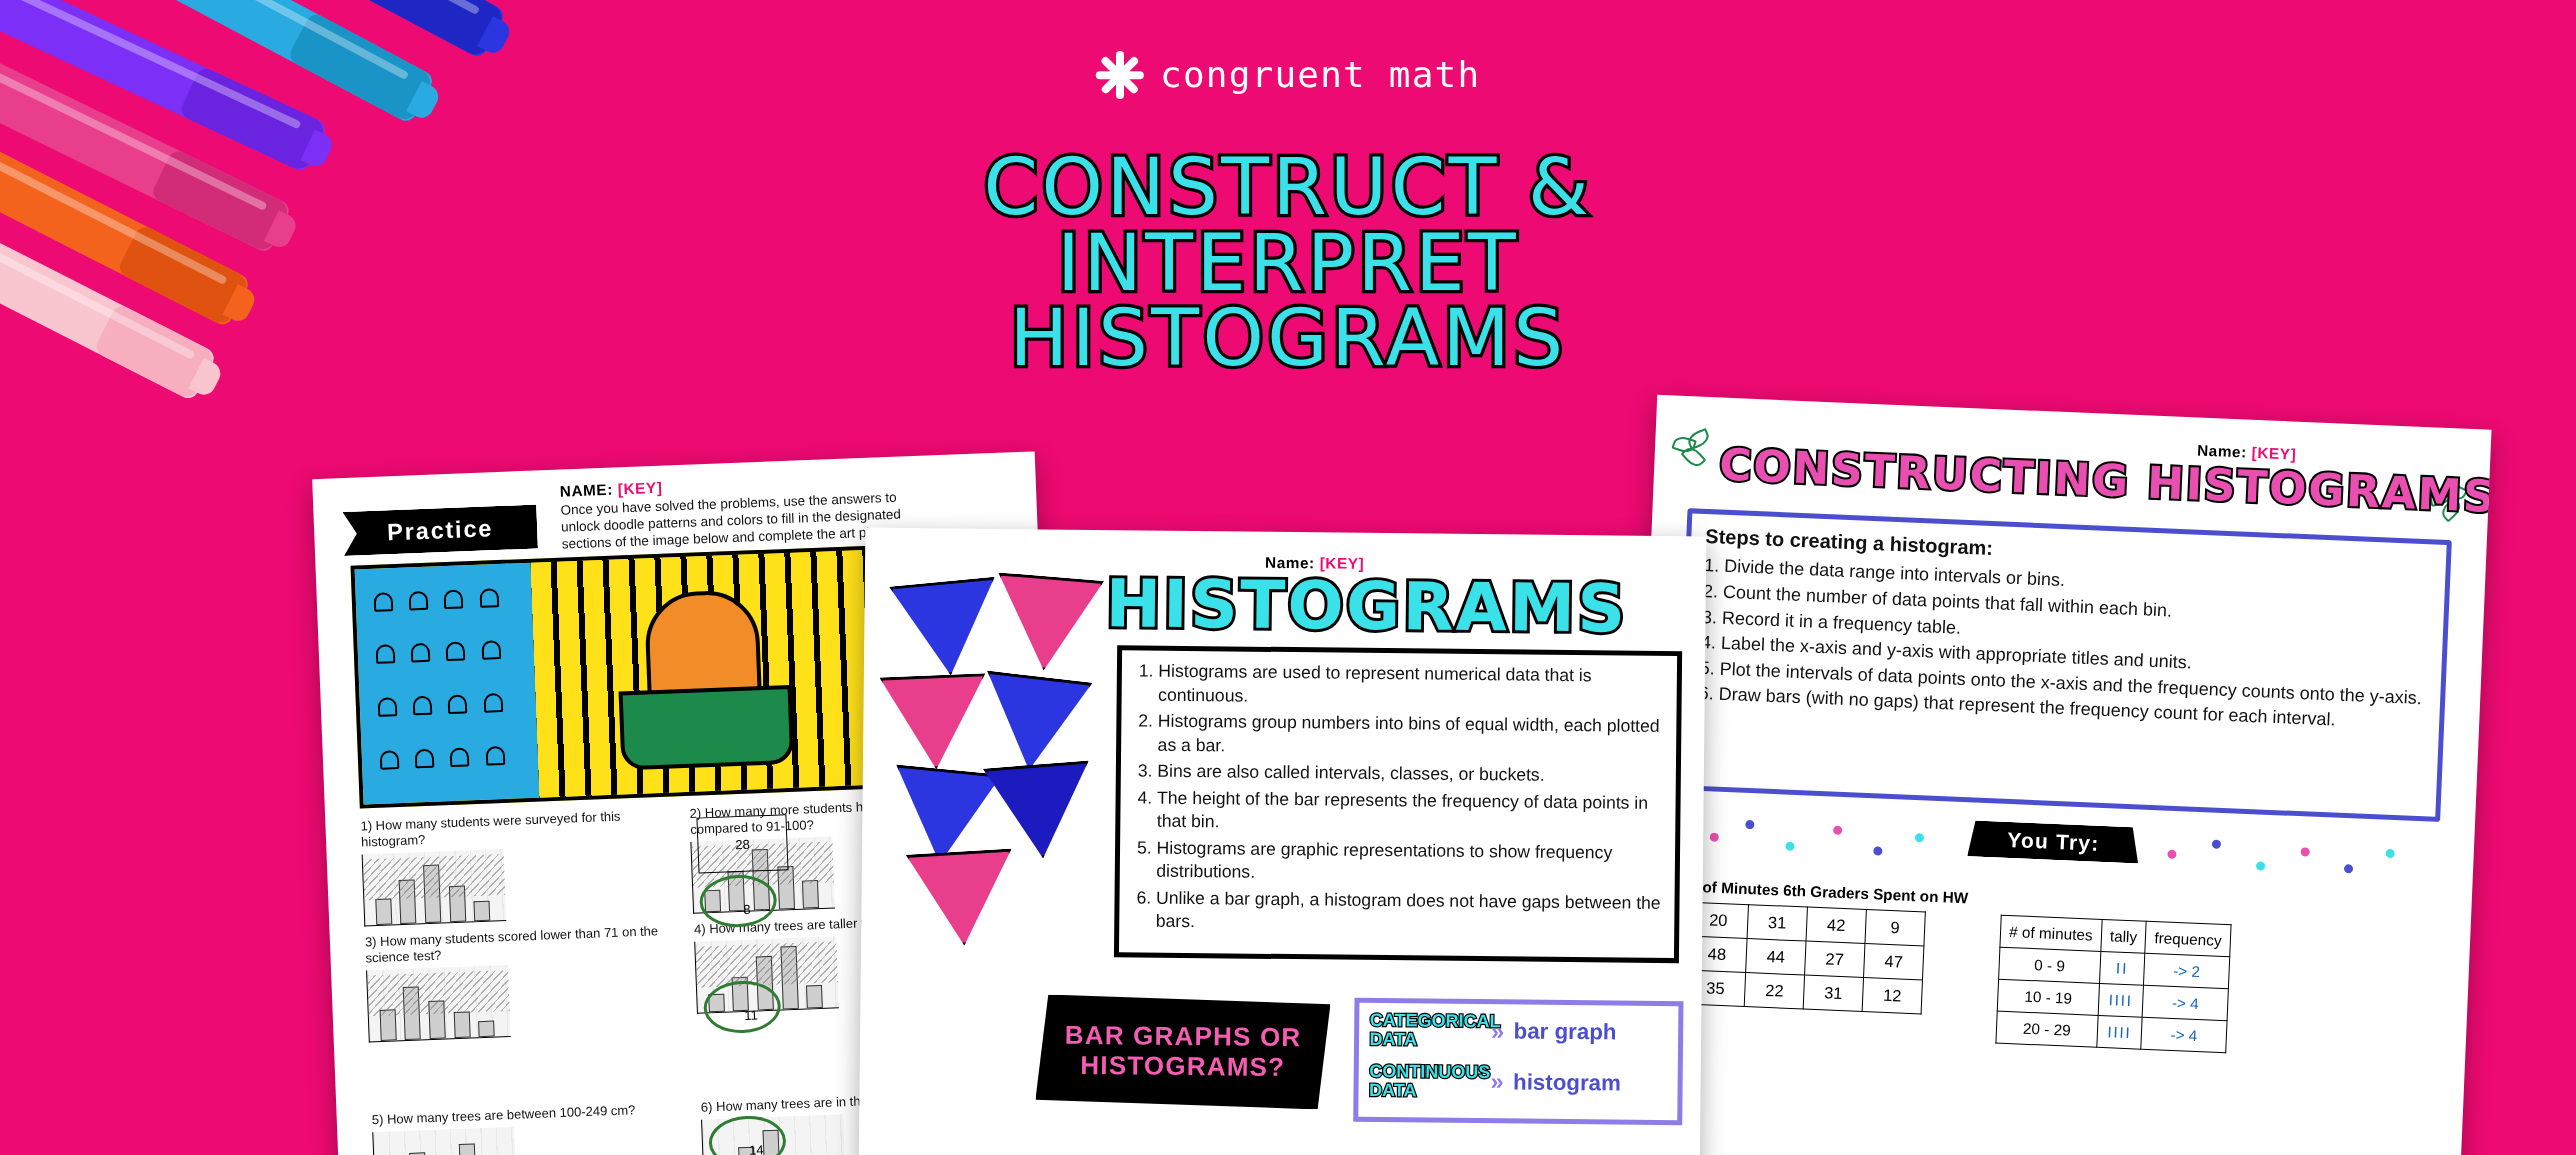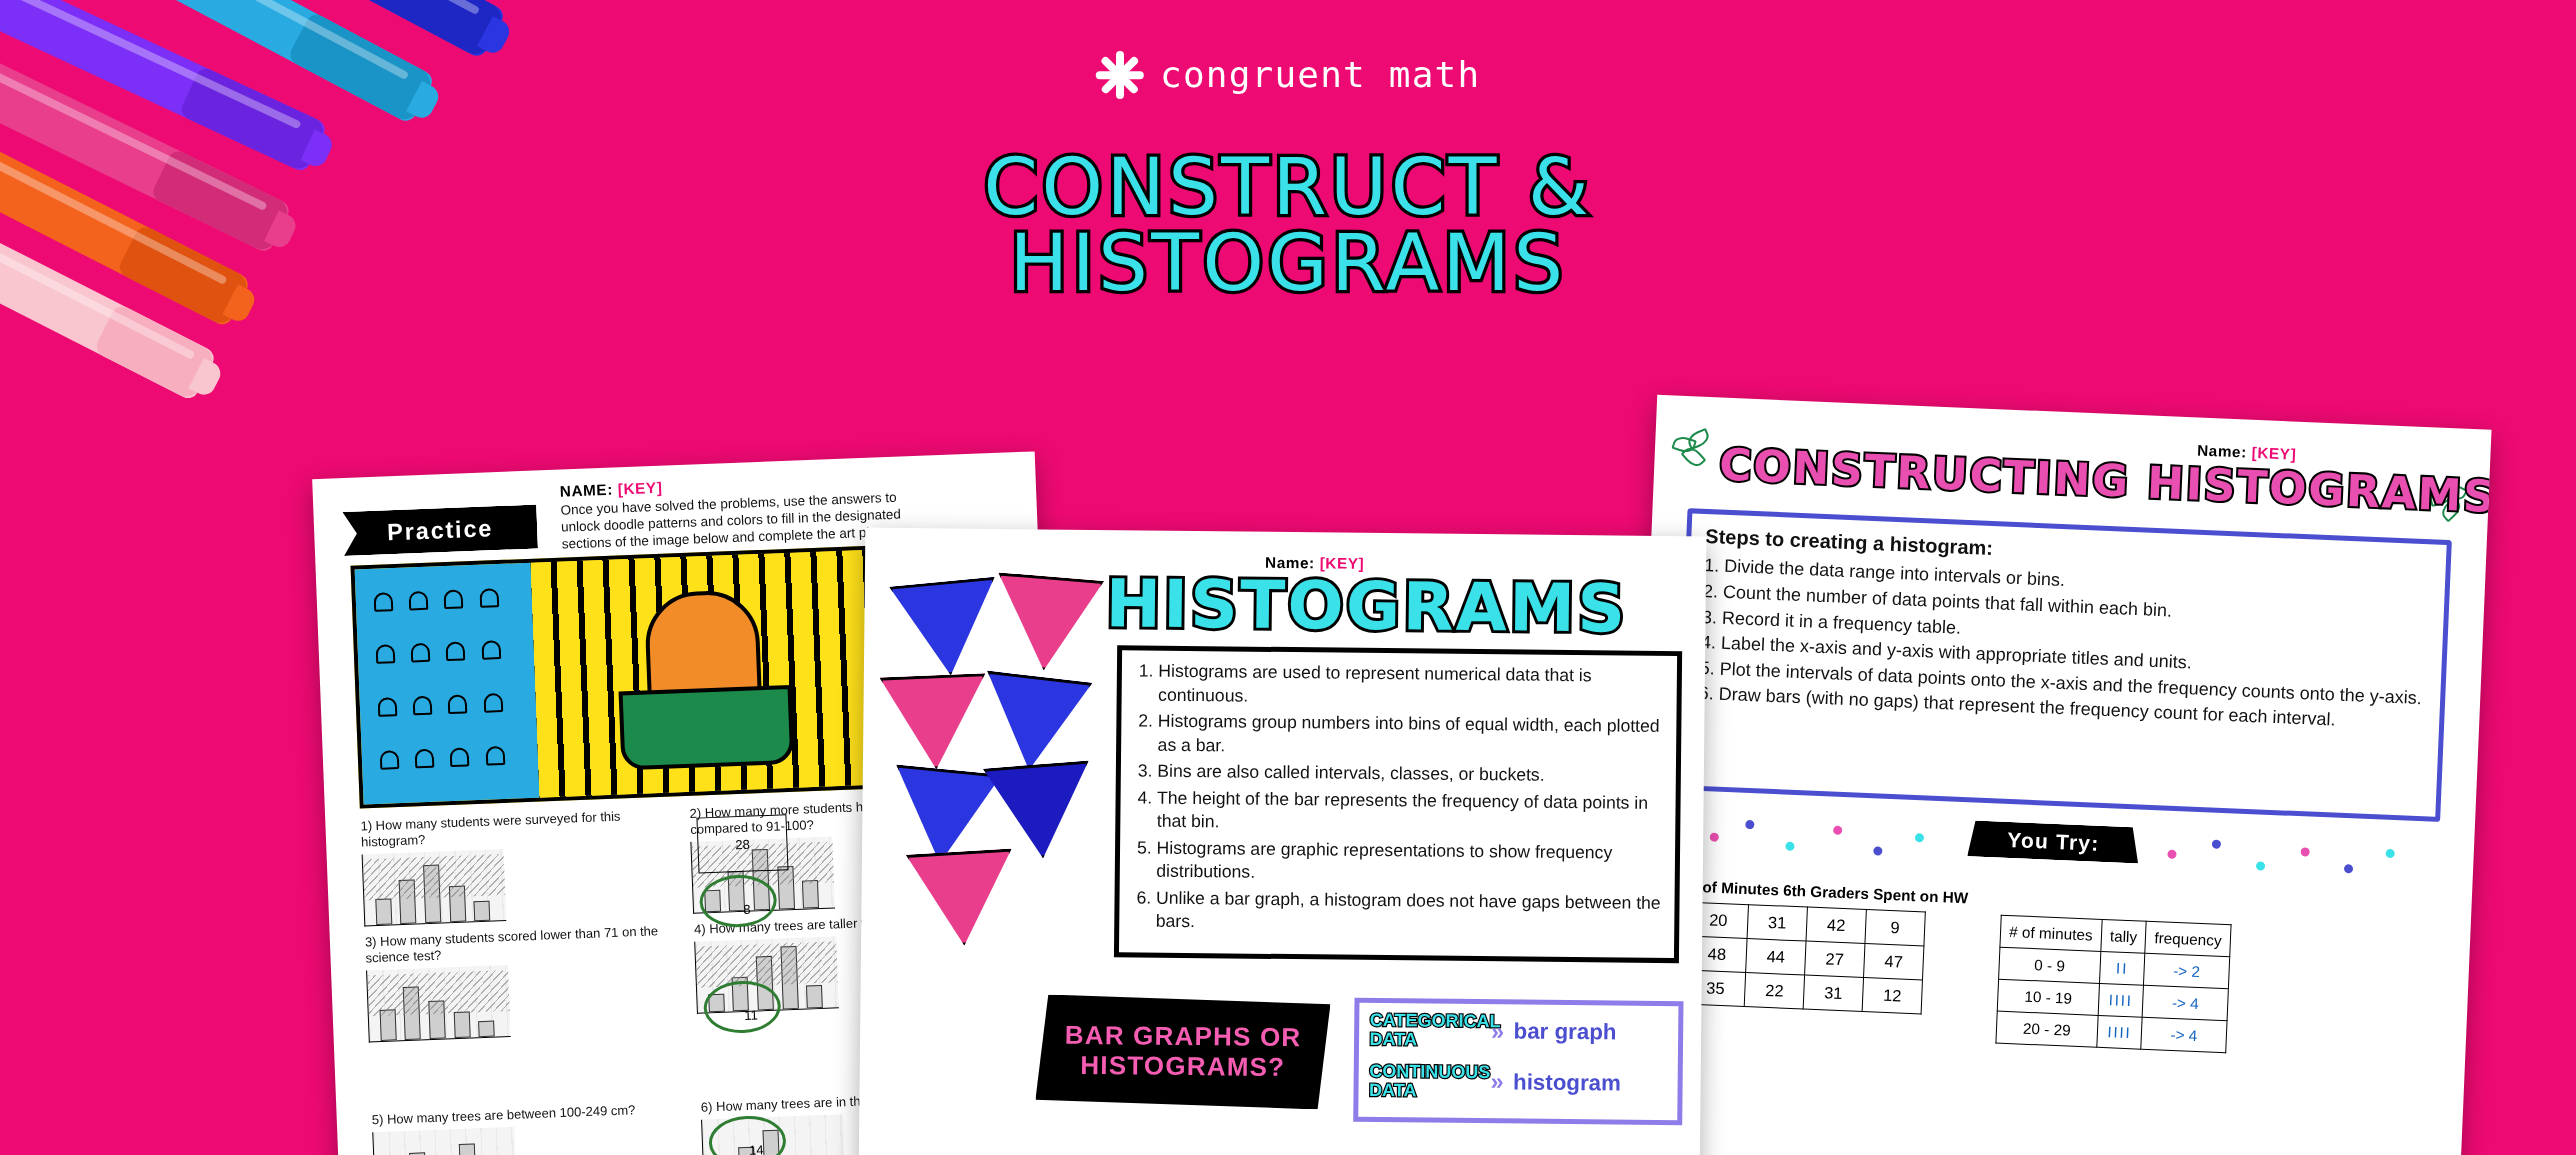--- a/index.html
+++ b/index.html
@@ -498,20 +498,21 @@
       <span></span>
         <span></span>
         <span></span>
         <span></span>
     </div>
     <div class="logo-text">congruent math</div>
   </div>
 
   <div class="big-title">
     <span class="ln">Construct &amp;</span>
+    <span class="ln">Interpret</span>
     <span class="ln">Histograms</span>
   </div>
 
   <div class="sheet" id="sheet-construct">
 
     <div class="name-line" style="right:194px; top:23.5px;">
       <span>Name:</span>
       <span class="key-pink">[KEY]</span>
     </div>
 

